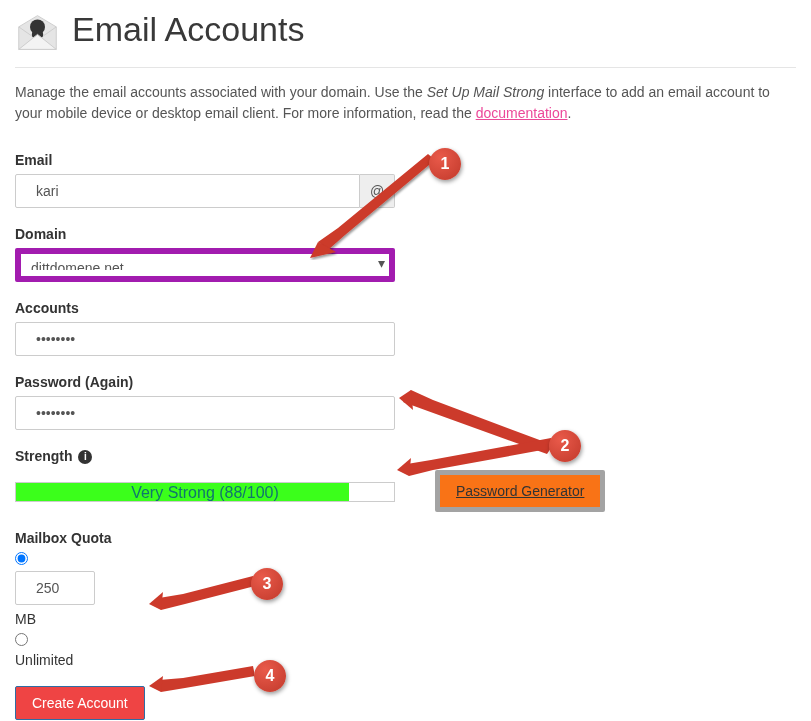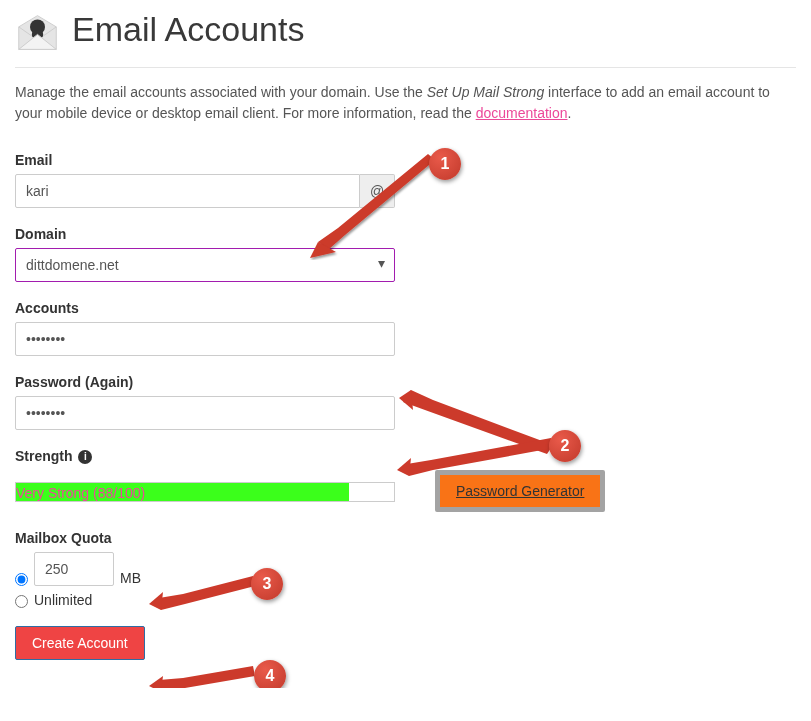--- a/index.html
+++ b/index.html
@@ -48,21 +48,21 @@
   font-size: 14px;
   color: #333;
   margin-bottom: 6px;
 }
 .input-group {
   display: flex;
   width: 380px;
 }
 input[type="text"], input[type="password"] {
   height: 34px;
-  padding: 6px 10px;
+  padding: 6px 20px;
   border: 1px solid #ccc;
   border-radius: 2px;
   font-size: 14px;
   color: #555;
   background: #fff;
   width: 380px;
 }
 .input-group input[type="text"] {
   width: 345px;
   border-top-right-radius: 0;
@@ -81,21 +81,21 @@
   color: #555;
 }
 .select-wrap {
   position: relative;
   width: 380px;
 }
 .select-wrap select {
   width: 100%;
   height: 34px;
   padding: 6px 10px;
-  border: 1px solid #a21caf;
+  border: 6px solid #a21caf;
   border-radius: 2px;
   font-size: 14px;
   color: #555;
   background: #fff;
   appearance: none;
 }
 .select-wrap:after {
   content: "▾";
   position: absolute;
   right: 10px;
@@ -118,22 +118,23 @@
 }
 .strength-fill {
   position: absolute;
   top: 0; left: 0; bottom: 0;
   background: #3bff1b;
   width: 88%;
 }
 .strength-text {
   position: absolute;
   top: 0; left: 0; width: 100%;
-  font-size: 14px;
-  color: #ec4899;
+  text-align: center;
+  font-size: 16px;
+  color: #0f766e;
   line-height: 20px;
 }
 .btn {
   display: inline-block;
   padding: 8px 16px;
   border: 1px solid #ccc;
   background: #fff;
   color: #333;
   font-size: 14px;
   border-radius: 2px;
@@ -153,23 +154,24 @@
   border-radius: 50%;
   font-size: 10px;
   line-height: 14px;
   text-align: center;
   font-weight: bold;
   vertical-align: middle;
   margin-left: 2px;
 }
 .quota-row {
   display: flex;
-  align-items: flex-end;
+  align-items: flex-start;
   gap: 6px;
   margin-bottom: 6px;
+  flex-direction: column;
 }
 .quota-input {
   width: 80px !important;
   height: 30px;
   padding: 4px 8px;
 }
 .quota-unit { font-size: 14px; color: #333; }
 .annotation-layer {
   position: absolute;
   top: 0; left: 0;

